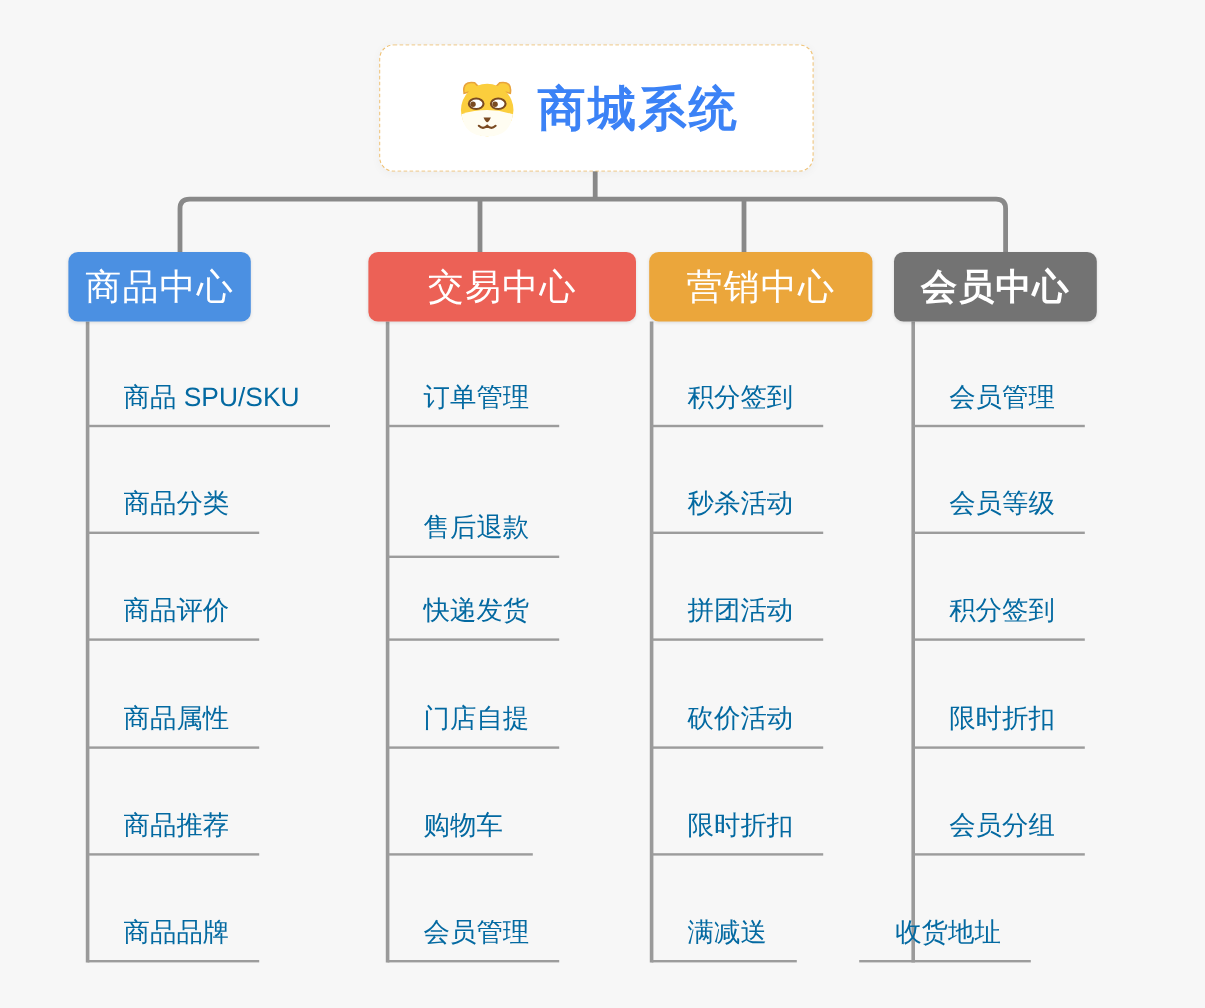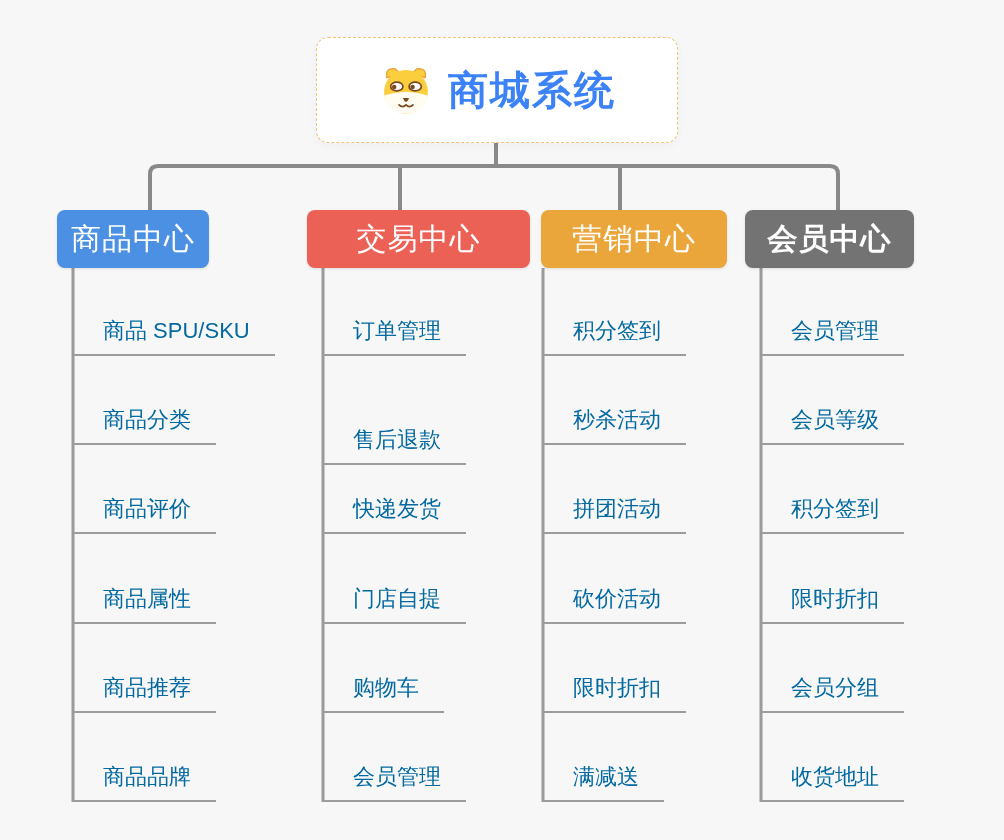--- a/index.html
+++ b/index.html
@@ -92,16 +92,16 @@
       <div class="leaf" style="left: 543px; top: 494px;">拼团活动</div>
       <div class="leaf" style="left: 543px; top: 584px;">砍价活动</div>
       <div class="leaf" style="left: 543px; top: 673px;">限时折扣</div>
       <div class="leaf" style="left: 543px; top: 762px;">满减送</div>
       <div class="branch-header" style="left: 745px; width: 169px; background: #737373; font-weight: bold;">会员中心</div>
       <div class="leaf" style="left: 761px; top: 316px;">会员管理</div>
       <div class="leaf" style="left: 761px; top: 405px;">会员等级</div>
       <div class="leaf" style="left: 761px; top: 494px;">积分签到</div>
       <div class="leaf" style="left: 761px; top: 584px;">限时折扣</div>
       <div class="leaf" style="left: 761px; top: 673px;">会员分组</div>
-      <div class="leaf" style="left: 761px; top: 762px; text-align: right;">收货地址</div>
+      <div class="leaf" style="left: 716px; top: 762px; text-align: right;">收货地址</div>
     </div>
 
 </div>
 
 </body></html>

